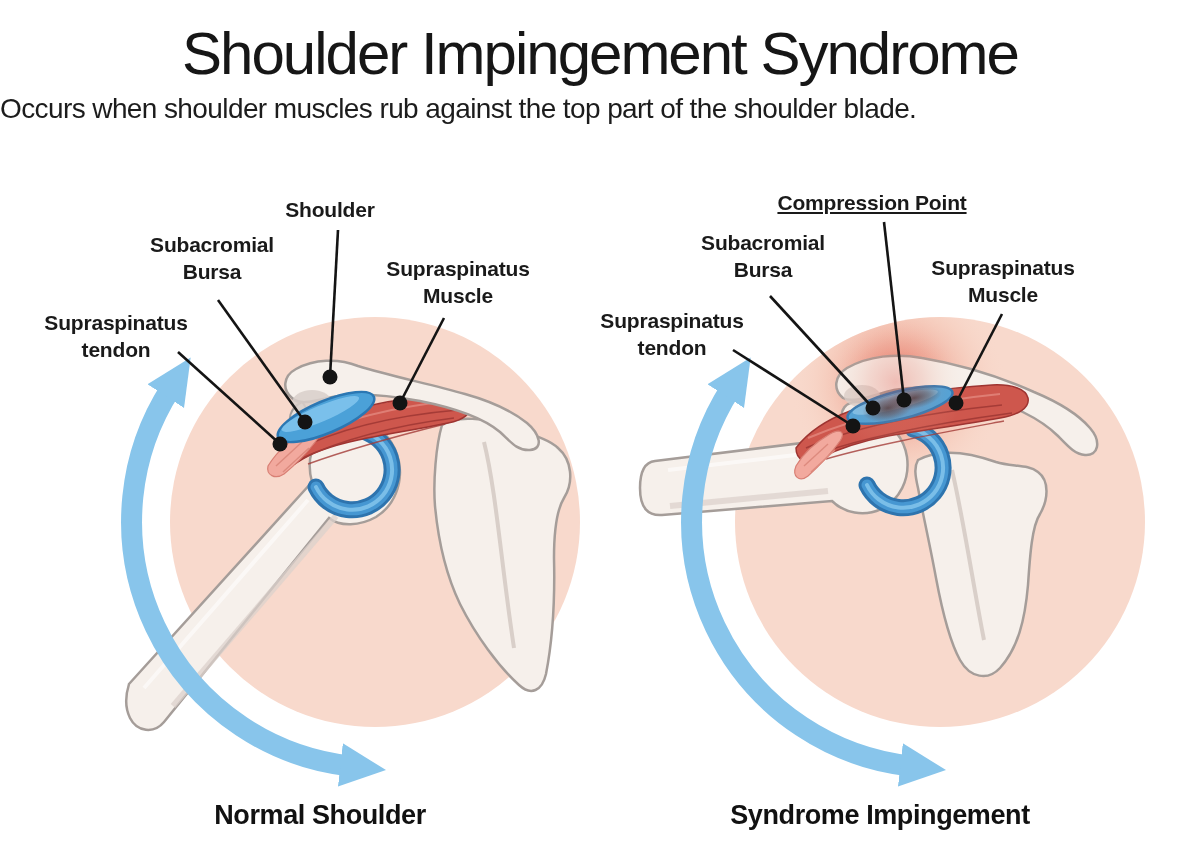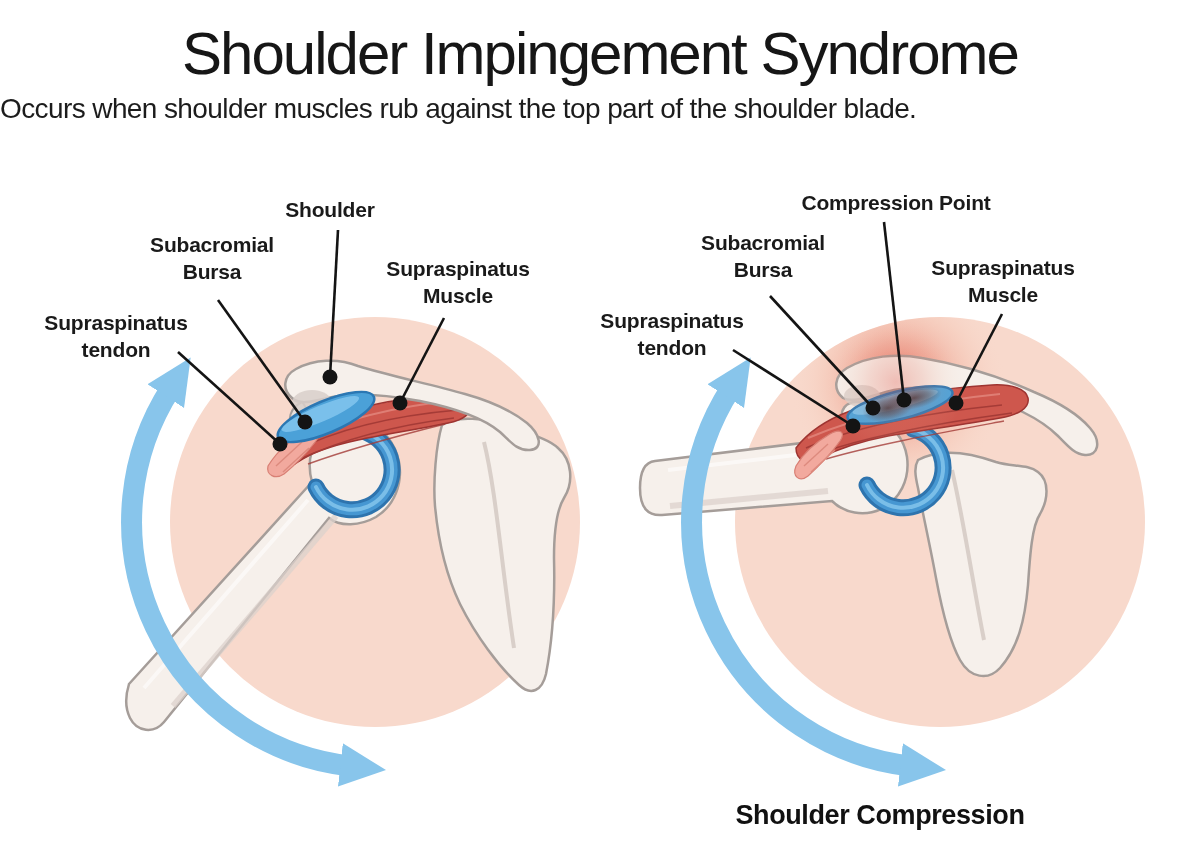--- a/index.html
+++ b/index.html
@@ -125,20 +125,21 @@
       </g>
     </svg>
 
     <div class="anat-label" style="left:290px;top:27px;">Shoulder</div>
     <div class="anat-label" style="left:172px;top:62px;">Subacromial
 Bursa</div>
     <div class="anat-label" style="left:76px;top:140px;">Supraspinatus
 tendon</div>
     <div class="anat-label" style="left:418px;top:86px;">Supraspinatus
 Muscle</div>
+    <div class="caption">Normal Shoulder</div>
   </div>
 
   <div class="panel panel-right">
     <svg class="illustration" width="560" height="620" viewBox="0 0 560 620">
       <defs>
         <marker id="ahR" viewBox="0 0 10 10" refX="2" refY="5" markerWidth="2.3" markerHeight="2.3" orient="auto-start-reverse" markerUnits="strokeWidth">
           <path d="M0,0.5 L9.5,5 L0,9.5 Z" fill="#88c5eb"></path>
         </marker>
         <radialGradient id="glowR">
           <stop offset="0%" stop-color="#e04a3c" stop-opacity="0.62"></stop>
@@ -224,23 +225,23 @@
         <line x1="402" y1="144" x2="356" y2="233"></line>
       </g>
       <g fill="#141414">
         <circle cx="304" cy="230" r="7.5"></circle>
         <circle cx="273" cy="238" r="7.5"></circle>
         <circle cx="253" cy="256" r="7.5"></circle>
         <circle cx="356" cy="233" r="7.5"></circle>
       </g>
     </svg>
 
-    <div class="anat-label" style="left:296px;top:20px;">Compression Point</div>
+    <div class="anat-label" style="left:272px;top:20px;text-decoration:underline;">Compression Point</div>
     <div class="anat-label" style="left:163px;top:60px;">Subacromial
 Bursa</div>
     <div class="anat-label" style="left:72px;top:138px;">Supraspinatus
 tendon</div>
     <div class="anat-label" style="left:403px;top:85px;">Supraspinatus
 Muscle</div>
-    <div class="caption">Shoulder Compression</div>
+    <div class="caption">Syndrome Impingement</div>
   </div>
 
 </div>
 
 </body></html>

